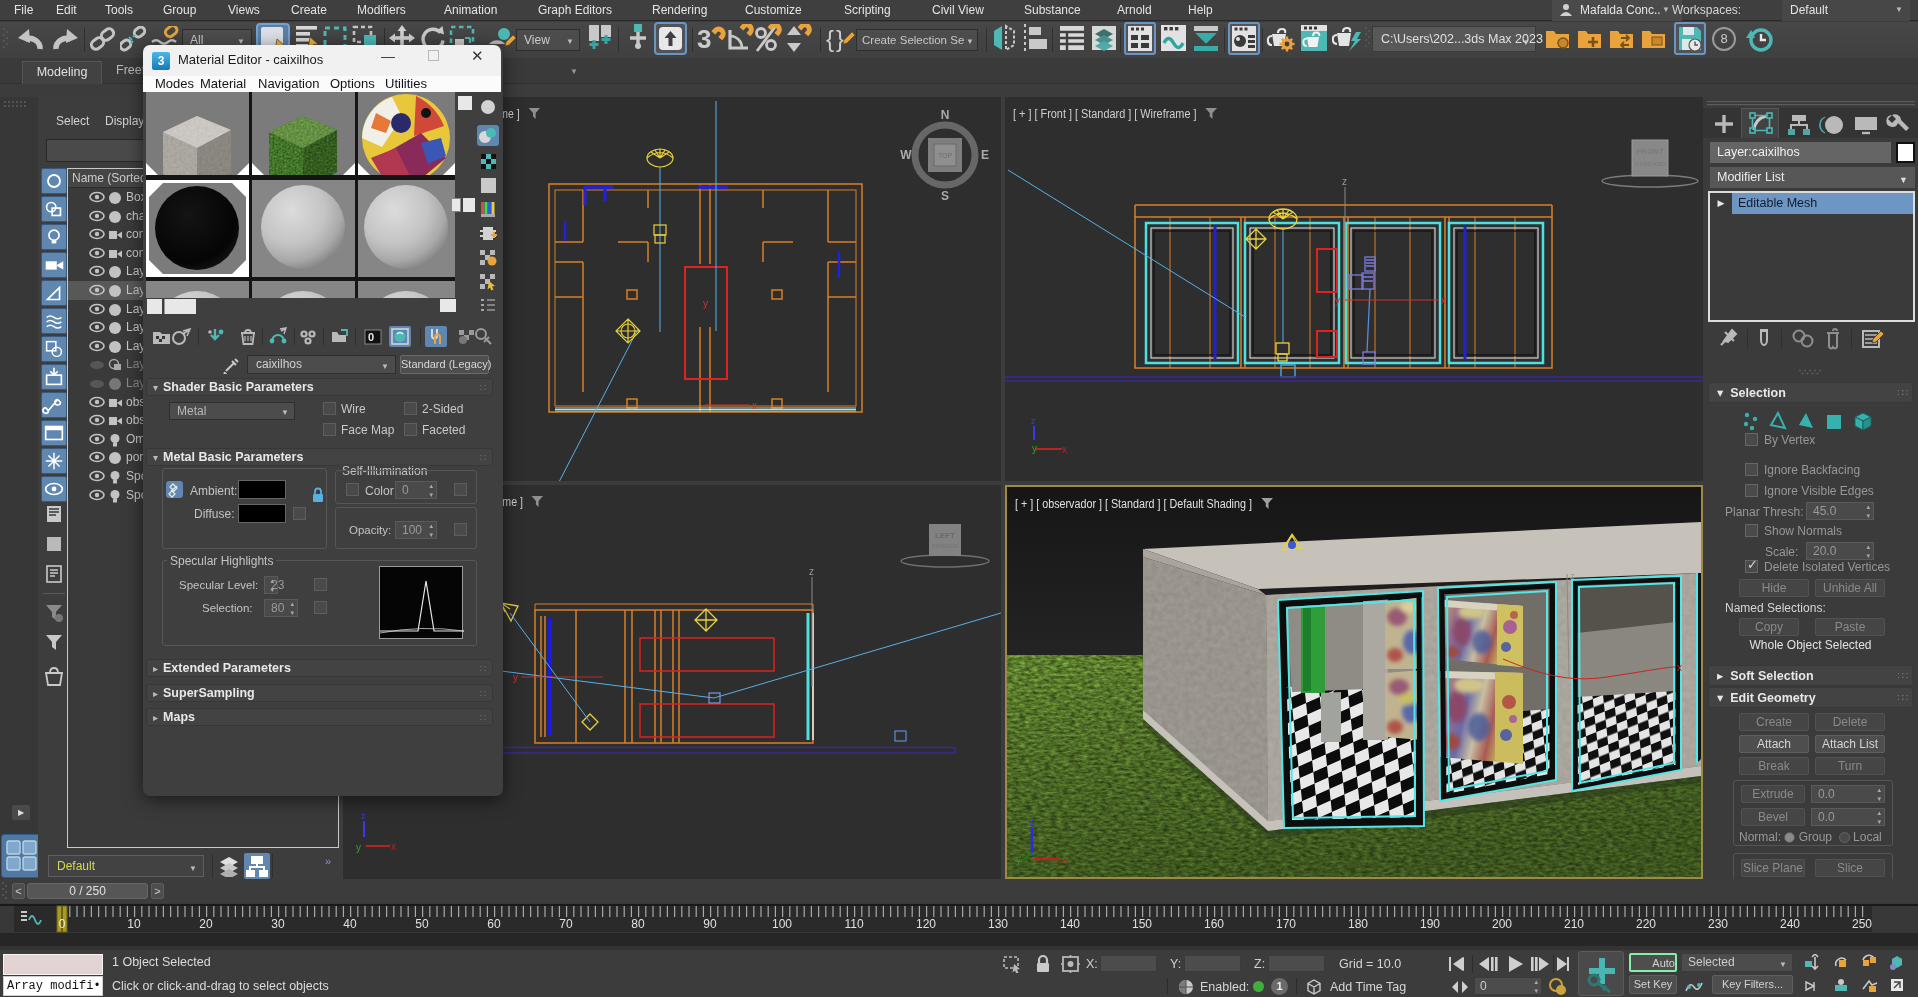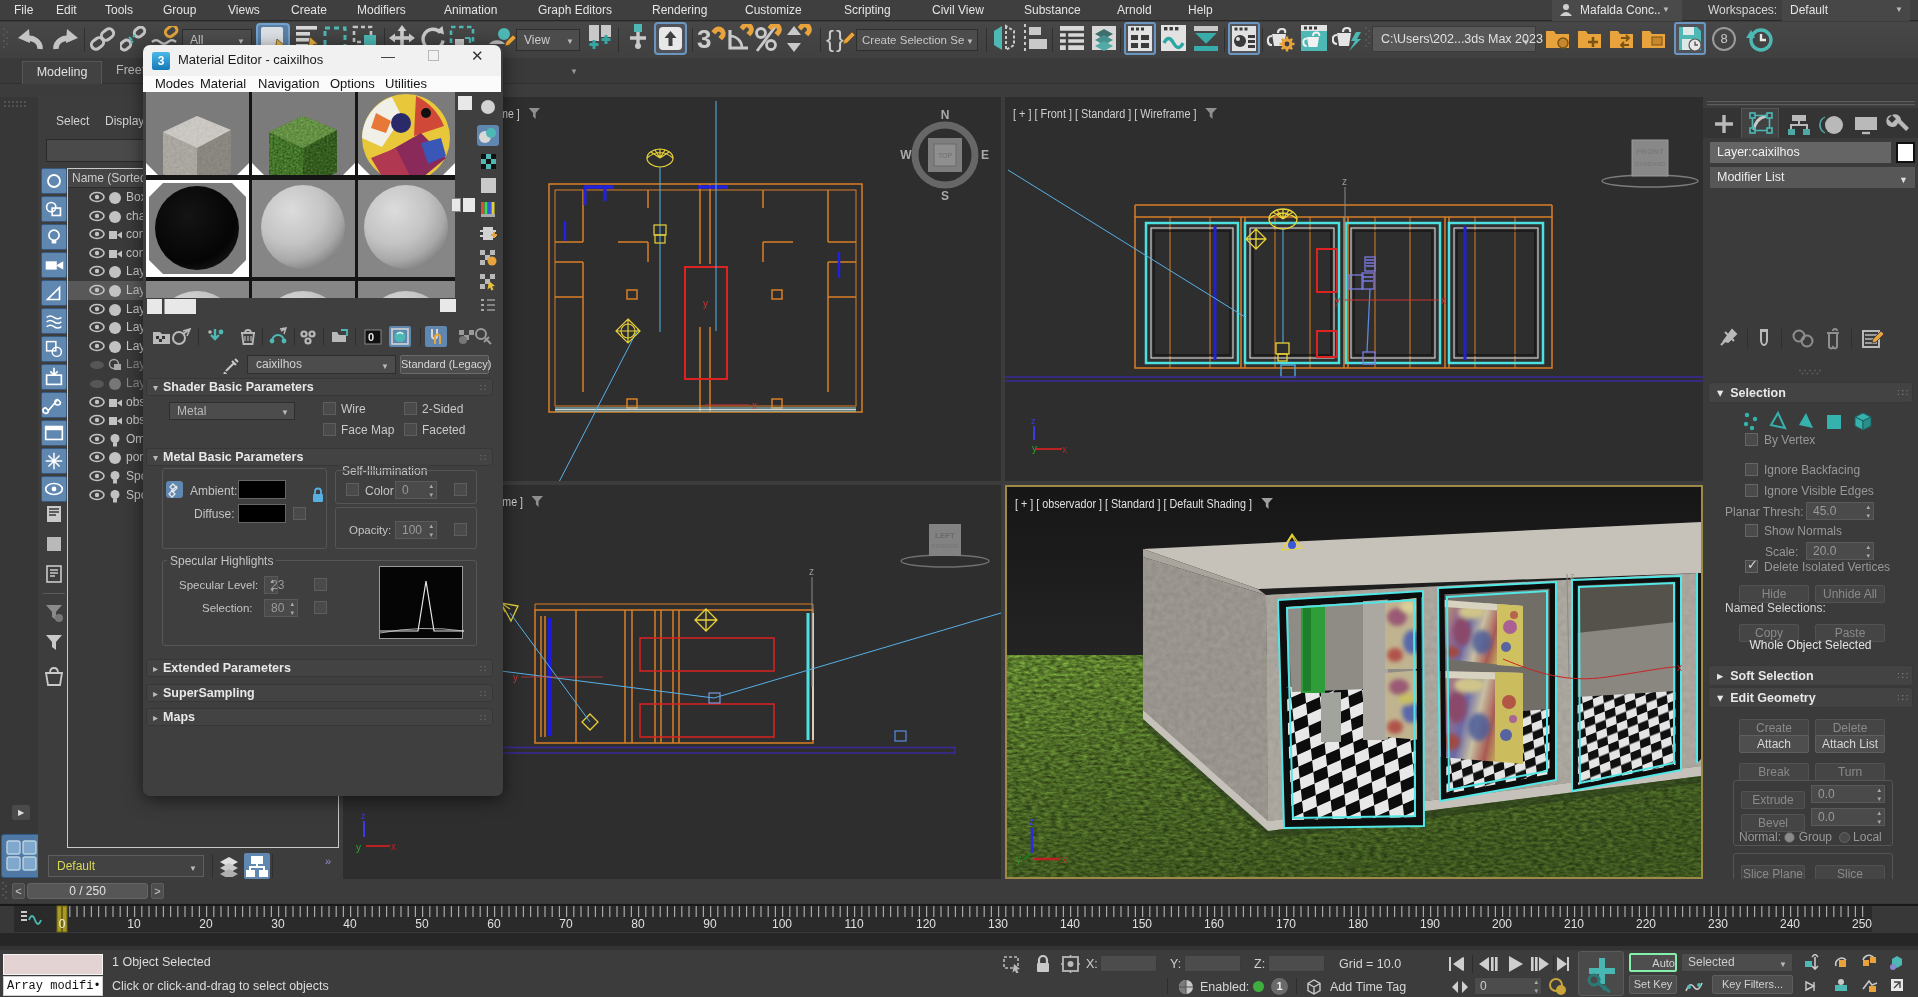--- a/index.html
+++ b/index.html
@@ -51,21 +51,21 @@
 .rollout .grip { position:absolute; right:6px; top:0; color:#777; font-size:10px; letter-spacing:-2px;}
 .rchk { position:absolute; color:#989898; font-size:12px; }
 .rchk .box { display:inline-block; width:13px; height:13px; background:#4a4a4a;
   border:1px solid #666; margin-right:6px; vertical-align:-2px; }
 .spin { position:absolute; height:18px; background:#4a4a4a; border:1px solid #5a5a5a;
   color:#9a9a9a; font-size:12px; line-height:16px; padding-left:6px; }
 .spin::after { content:"\25B4\A\25BE"; white-space:pre; position:absolute; right:3px; top:-1px;
   font-size:7px; line-height:9px; color:#aaa; }
 .rbtn { position:absolute; height:18px; border-radius:2px; font-size:12px; text-align:center;
   line-height:17px; }
-.rbtn.dis { background:#454545; border:1px solid #525252; color:#8a8a8a;margin-top:6px; }
+.rbtn.dis { background:#454545; border:1px solid #525252; color:#8a8a8a; }
 .rbtn.en { background:#4e4e4e; border:1px solid #5f5f5f; color:#d6d6d6; }
 .dislbl { color:#989898; font-size:12px; }
 .mhdr { position:absolute; left:3px; width:347px; height:18px; background:#434343;
   border:1px solid #373737; border-radius:3px; color:#e8e8e8; font-size:12.5px; line-height:17px; }
 .mhdr .arr { color:#b9b9b9; font-size:10px; margin:0 5px 0 6px; }
 .mhdr .grip2 { position:absolute; right:6px; top:0; color:#6e6e6e; font-size:10px; }
 .mchk { position:absolute; color:#c9c9c9; font-size:12px; }
 .mchk .box { display:inline-block; width:13px; height:13px; background:#4a4a4a;
   border:1px solid #5e5e5e; margin-right:5px; vertical-align:-2px; }
 .mlbl { color:#c4c4c4; font-size:12px; }
@@ -92,21 +92,21 @@
     <span class="mi" style="left:1024px">Substance</span>
     <span class="mi" style="left:1117px">Arnold</span>
     <span class="mi" style="left:1188px">Help</span>
     <span class="mi" style="left:1552px; top:0; width:130px; height:21px; background:#4a4a4a; display:inline-block;"></span>
     <svg class="mi" style="left:1558px; top:2px" width="16" height="16" viewBox="0 0 16 16">
         <circle cx="8" cy="5" r="3" fill="#cfcfcf"></circle>
         <path d="M2 14 q6 -8 12 0 z" fill="#cfcfcf"></path>
       </svg>
     <span class="mi" style="left:1580px">Mafalda Conc..</span>
     <span class="mi" style="left:1662px; top:5px; font-size:8px; color:#bbb">▼</span>
-    <span class="mi" style="left:1708px; color:#d6d6d6">Workspaces:</span>
+    <span class="mi" style="left:1672px; color:#d6d6d6">Workspaces:</span>
     <span class="mi" style="left:1782px; top:0; width:128px; height:21px; display:inline-block; background:#474747;"></span>
     <span class="mi" style="left:1790px">Default</span>
     <span class="mi" style="left:1895px; top:5px; font-size:8px; color:#bbb">▼</span>
   </div>
   <div id="toolbar">
     <svg class="abs" style="left:2px;top:4px" width="6" height="26">
         <g fill="#5a5a5a">
           <circle cx="2" cy="3" r="1"></circle>
           <circle cx="5" cy="6" r="1"></circle>
           <circle cx="2" cy="9" r="1"></circle>
@@ -1102,20 +1102,23 @@
     <svg class="abs" style="left:149px;top:16px" width="28" height="24" viewBox="0 0 28 24">
         <rect x="3" y="4" width="22" height="13" fill="#b9b9b9"></rect>
         <path d="M10 20 h8" stroke="#b9b9b9" stroke-width="2.4"></path>
       </svg>
     <svg class="abs" style="left:182px;top:15px" width="26" height="26" viewBox="0 0 26 26">
         <path d="M7 3 a6 6 0 1 0 6 8 l8 8 3 -3 -8 -8 a6 6 0 0 0 -9 -5 l4 4 -4 4 -4 -4" fill="#b9b9b9"></path>
       </svg>
     <div class="abs" style="left:7px;top:45px;width:181px;height:21px;background:#656565;color:#f0f0f0;font-size:12.5px;line-height:20px;padding-left:7px">Layer:caixilhos</div>
     <div class="abs" style="left:193px;top:45px;width:19px;height:21px;background:#ffffff;border:2px solid #111"></div>
     <div class="abs" style="left:7px;top:70px;width:205px;height:21px;background:#575757;color:#ececec;font-size:12.5px;line-height:20px;padding-left:7px">Modifier List<span style="position:absolute;right:7px;top:3px;font-size:9px;color:#ddd">▼</span></div>
+    <div class="abs" style="left:5px;top:94px;width:207px;height:131px;background:#3a3a3a;border:2px solid #dcdcdc">
+      <div style="height:21px;background:#6e96c3;color:#15233a;font-size:12.5px;line-height:20px"><span style="display:inline-block;width:22px;height:21px;background:#3a3a3a;color:#e8e8e8;font-size:9px;text-align:center;line-height:21px;vertical-align:top">▶</span><span style="padding-left:6px;color:#111c2e">Editable Mesh</span></div>
+    </div>
     <svg class="abs" style="left:12px;top:230px" width="200" height="24" viewBox="0 0 200 24">
       <path d="M6 18 l7 -7 m-3 -6 l9 9 m-2 -11 l4 4 -8 8 -4 -1 z" stroke="#b9b9b9" stroke-width="2" fill="#b9b9b9"></path>
       <rect x="32" y="2" width="1" height="20" fill="#2f2f2f"></rect>
       <path d="M46 3 h6 v10 a3 5 0 1 1 -6 0 z" fill="none" stroke="#b9b9b9" stroke-width="2"></path>
         <rect x="45" y="2" width="8" height="3" fill="#b9b9b9"></rect>
       <rect x="66" y="2" width="1" height="20" fill="#2f2f2f"></rect>
       <circle cx="84" cy="9" r="5.5" fill="none" stroke="#8f8f8f" stroke-width="2"></circle>
         <circle cx="92" cy="14" r="5.5" fill="none" stroke="#8f8f8f" stroke-width="2"></circle>
       <g stroke="#8f8f8f" stroke-width="2" fill="none">
           <path d="M112 6 h12 M114 6 v14 q2 3 4 0 q2 3 4 0 v-14 M118 4 a2 2 0 0 1 4 0"></path>

